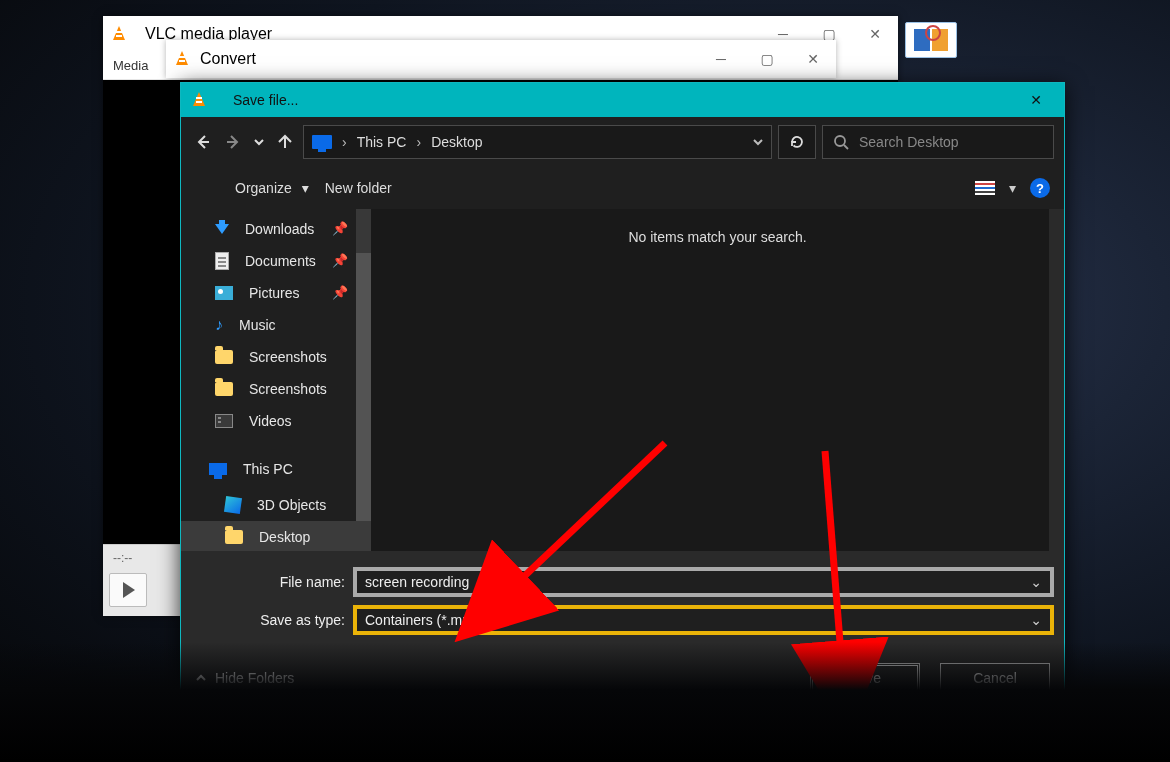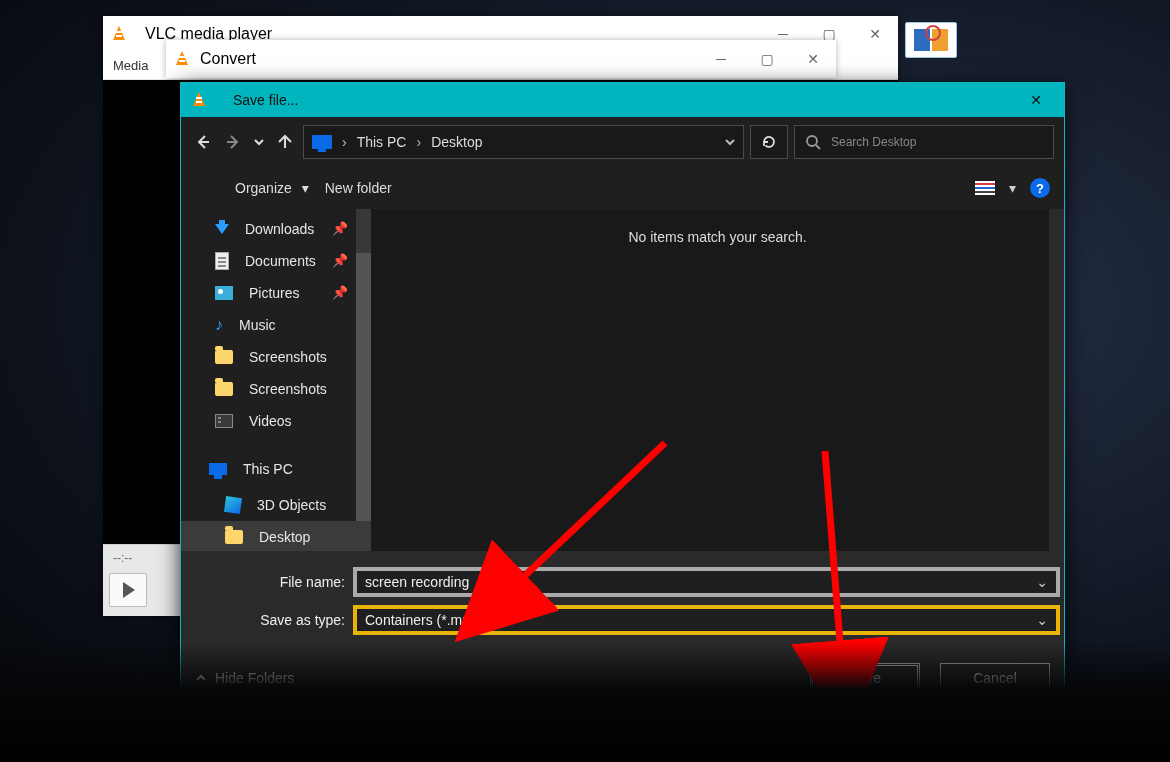--- a/index.html
+++ b/index.html
@@ -110,22 +110,22 @@
     width:20px; height:14px; background:#0a6ae8; border-radius:1px; position:relative;
   }
   .pc-icon::after { content:""; position:absolute; left:6px; bottom:-3px; width:8px; height:3px; background:#0a6ae8; }
   .crumb-sep { color:#bbb; }
   .addrbar .dropdown { margin-left:auto; color:#bbb;}
   .refresh-btn {
     width:38px; height:34px; border:1px solid #4a4a4a; background:#191919;
     display:flex; align-items:center; justify-content:center; color:#ddd;
   }
   .searchbox {
-    width:260px; height:34px; border:1px solid #4a4a4a; background:#191919;
-    display:flex; align-items:center; gap:10px; padding:0 10px; color:#888; font-size:12px;
+    width:232px; height:34px; border:1px solid #4a4a4a; background:#191919;
+    display:flex; align-items:center; gap:10px; padding:0 10px; color:#888; font-size:14px;
   }
 
   .toolbar-row {
     height:42px; display:flex; align-items:center; justify-content:space-between;
     padding:0 14px; color:#ddd; font-size:14px;
   }
   .toolbar-row .left { display:flex; align-items:flex-start; gap:16px;margin-left:40px;}
   .toolbar-row .right { display:flex; align-items:center; gap:14px;}
   .view-icon {
     width:20px; height:14px; background:#fff; position:relative;
@@ -182,21 +182,21 @@
   .filearea {
     flex:1; background:#191919; color:#ddd; font-size:14px;
     display:flex; align-items:flex-start; justify-content:center; padding-top:20px;
     position:relative;
   }
   .filearea .scroll-track2 {
     position:absolute; right:0; top:0; bottom:0; width:15px; background:#2a2a2a;
   }
 
   .bottom-panel {
-    background:#2a2a2a; padding:16px 4px 8px 14px; color:#eee; font-size:14px;
+    background:#2a2a2a; padding:16px 10px 8px 14px; color:#eee; font-size:14px;
   }
   .form-row { display:flex; align-items:center; gap:8px; margin-bottom:8px;}
   .form-row label { width:150px; text-align:right; }
   .combo {
     flex:1; height:30px; border:4px solid #eab308; background:#1f1f1f; color:#eee;
     display:flex; align-items:center; justify-content:space-between; padding:0 8px;
   }
   .combo input {
     flex:1; background:transparent; border:none; color:#eee; font-size:14px; outline:none;
   }

